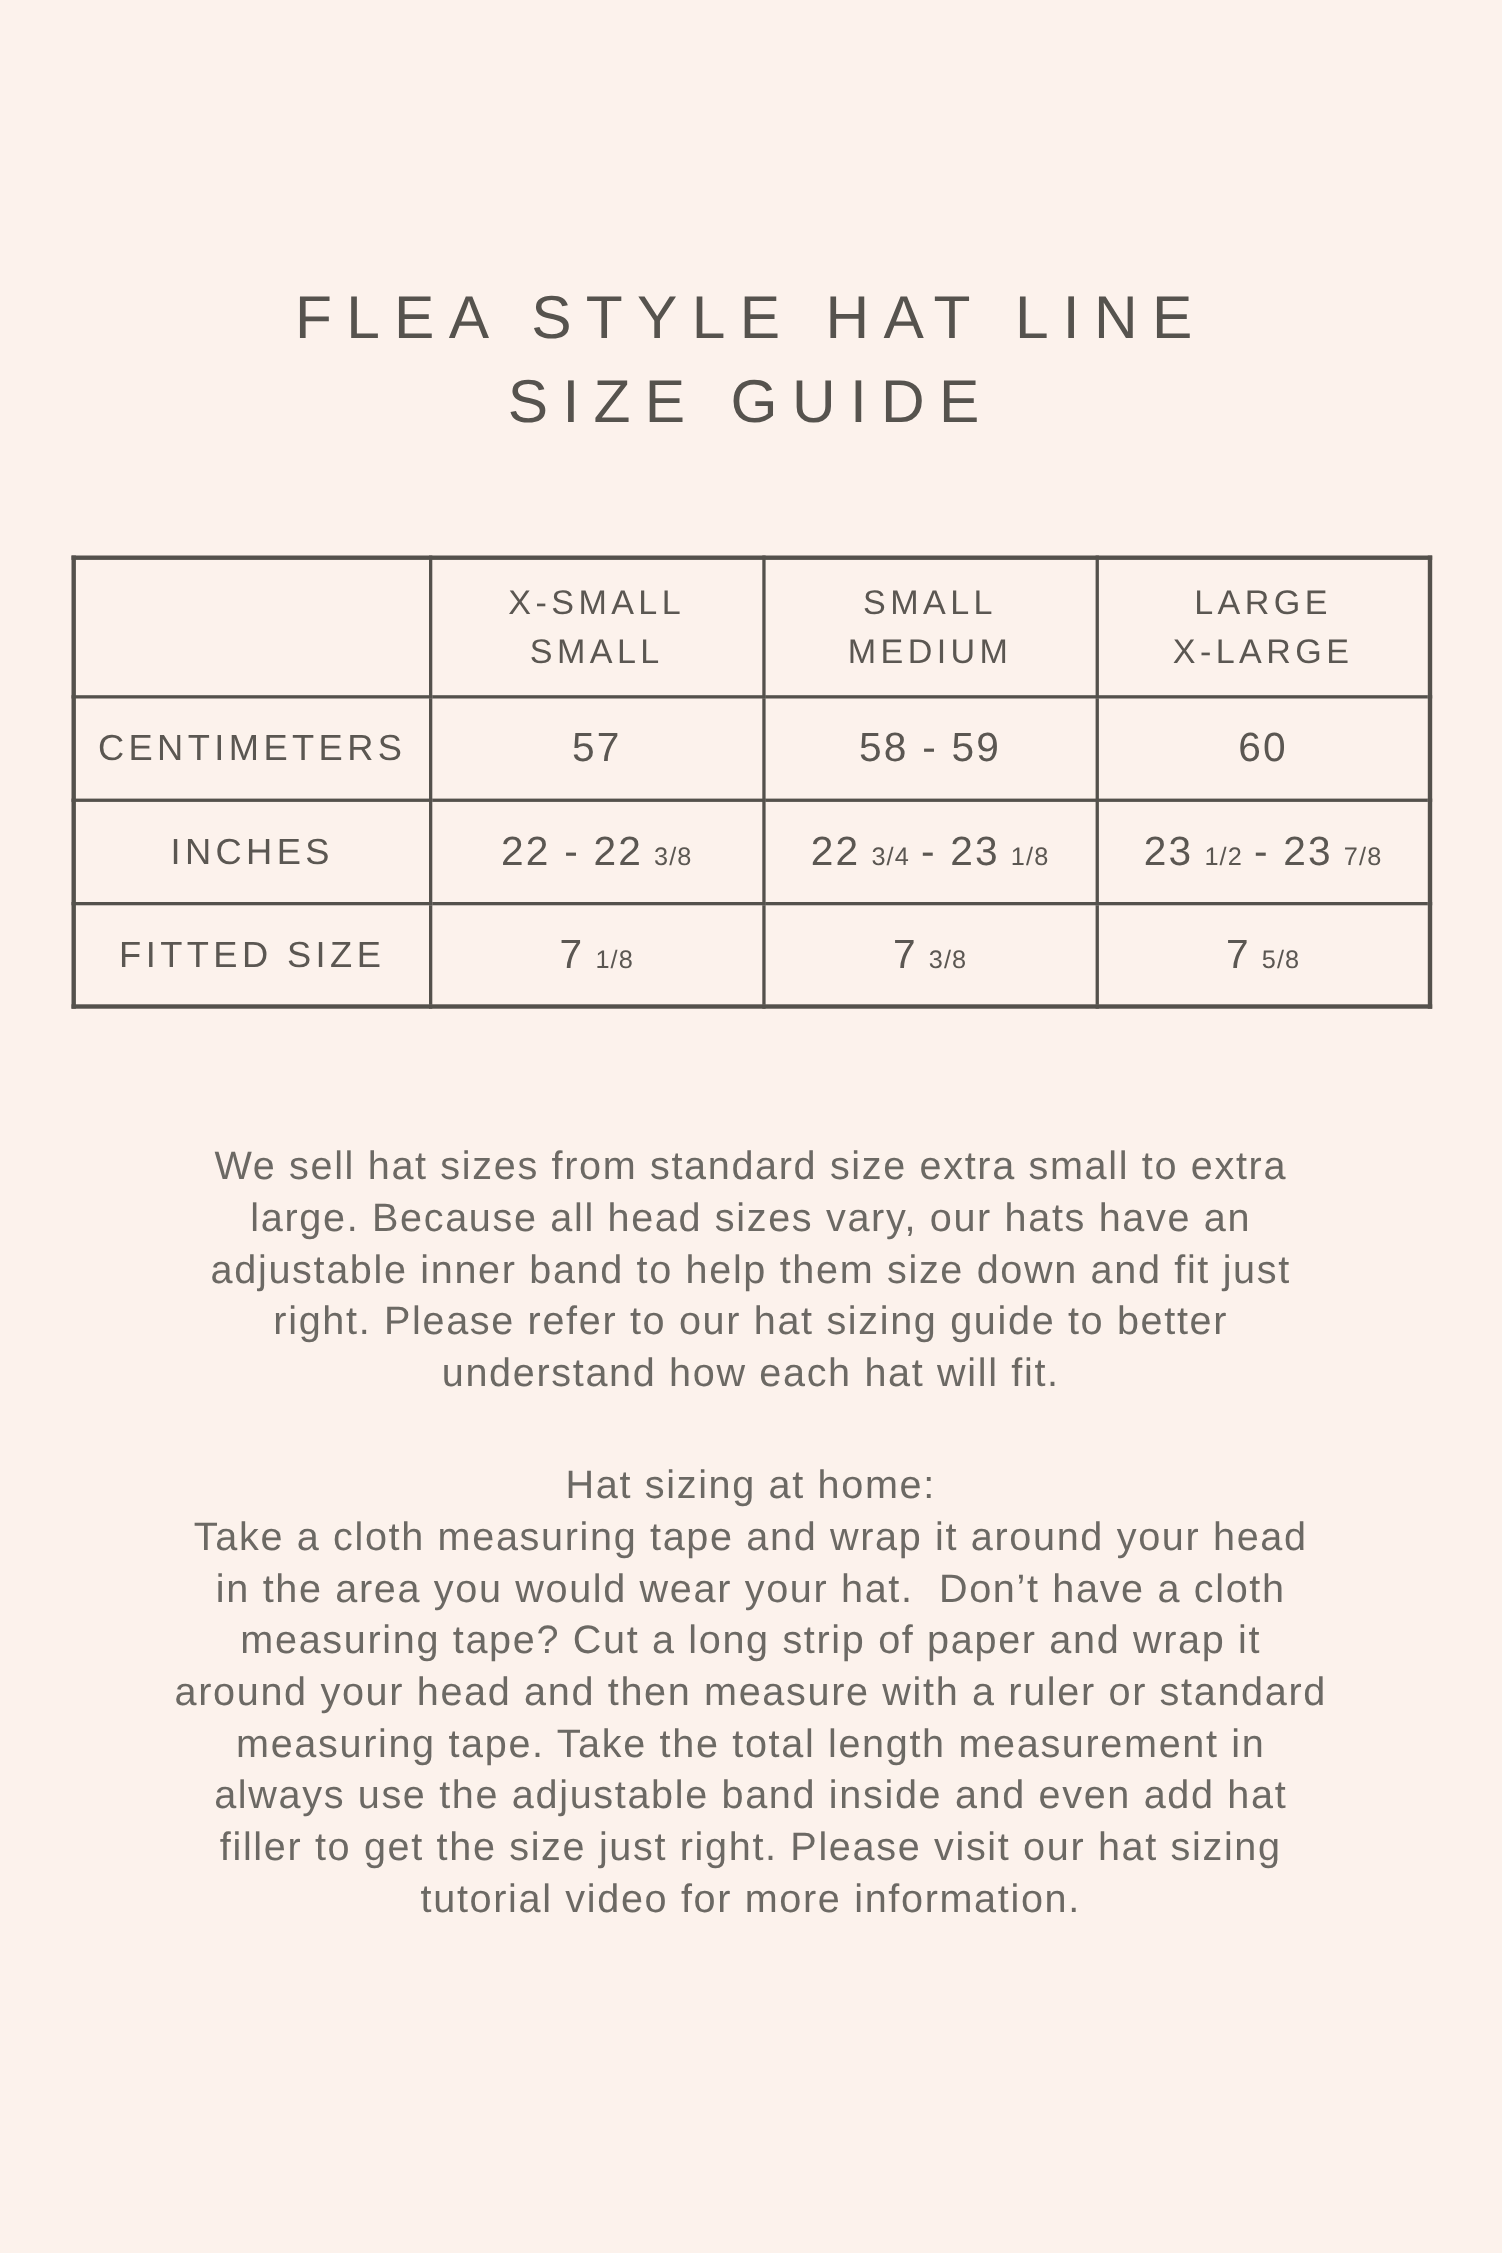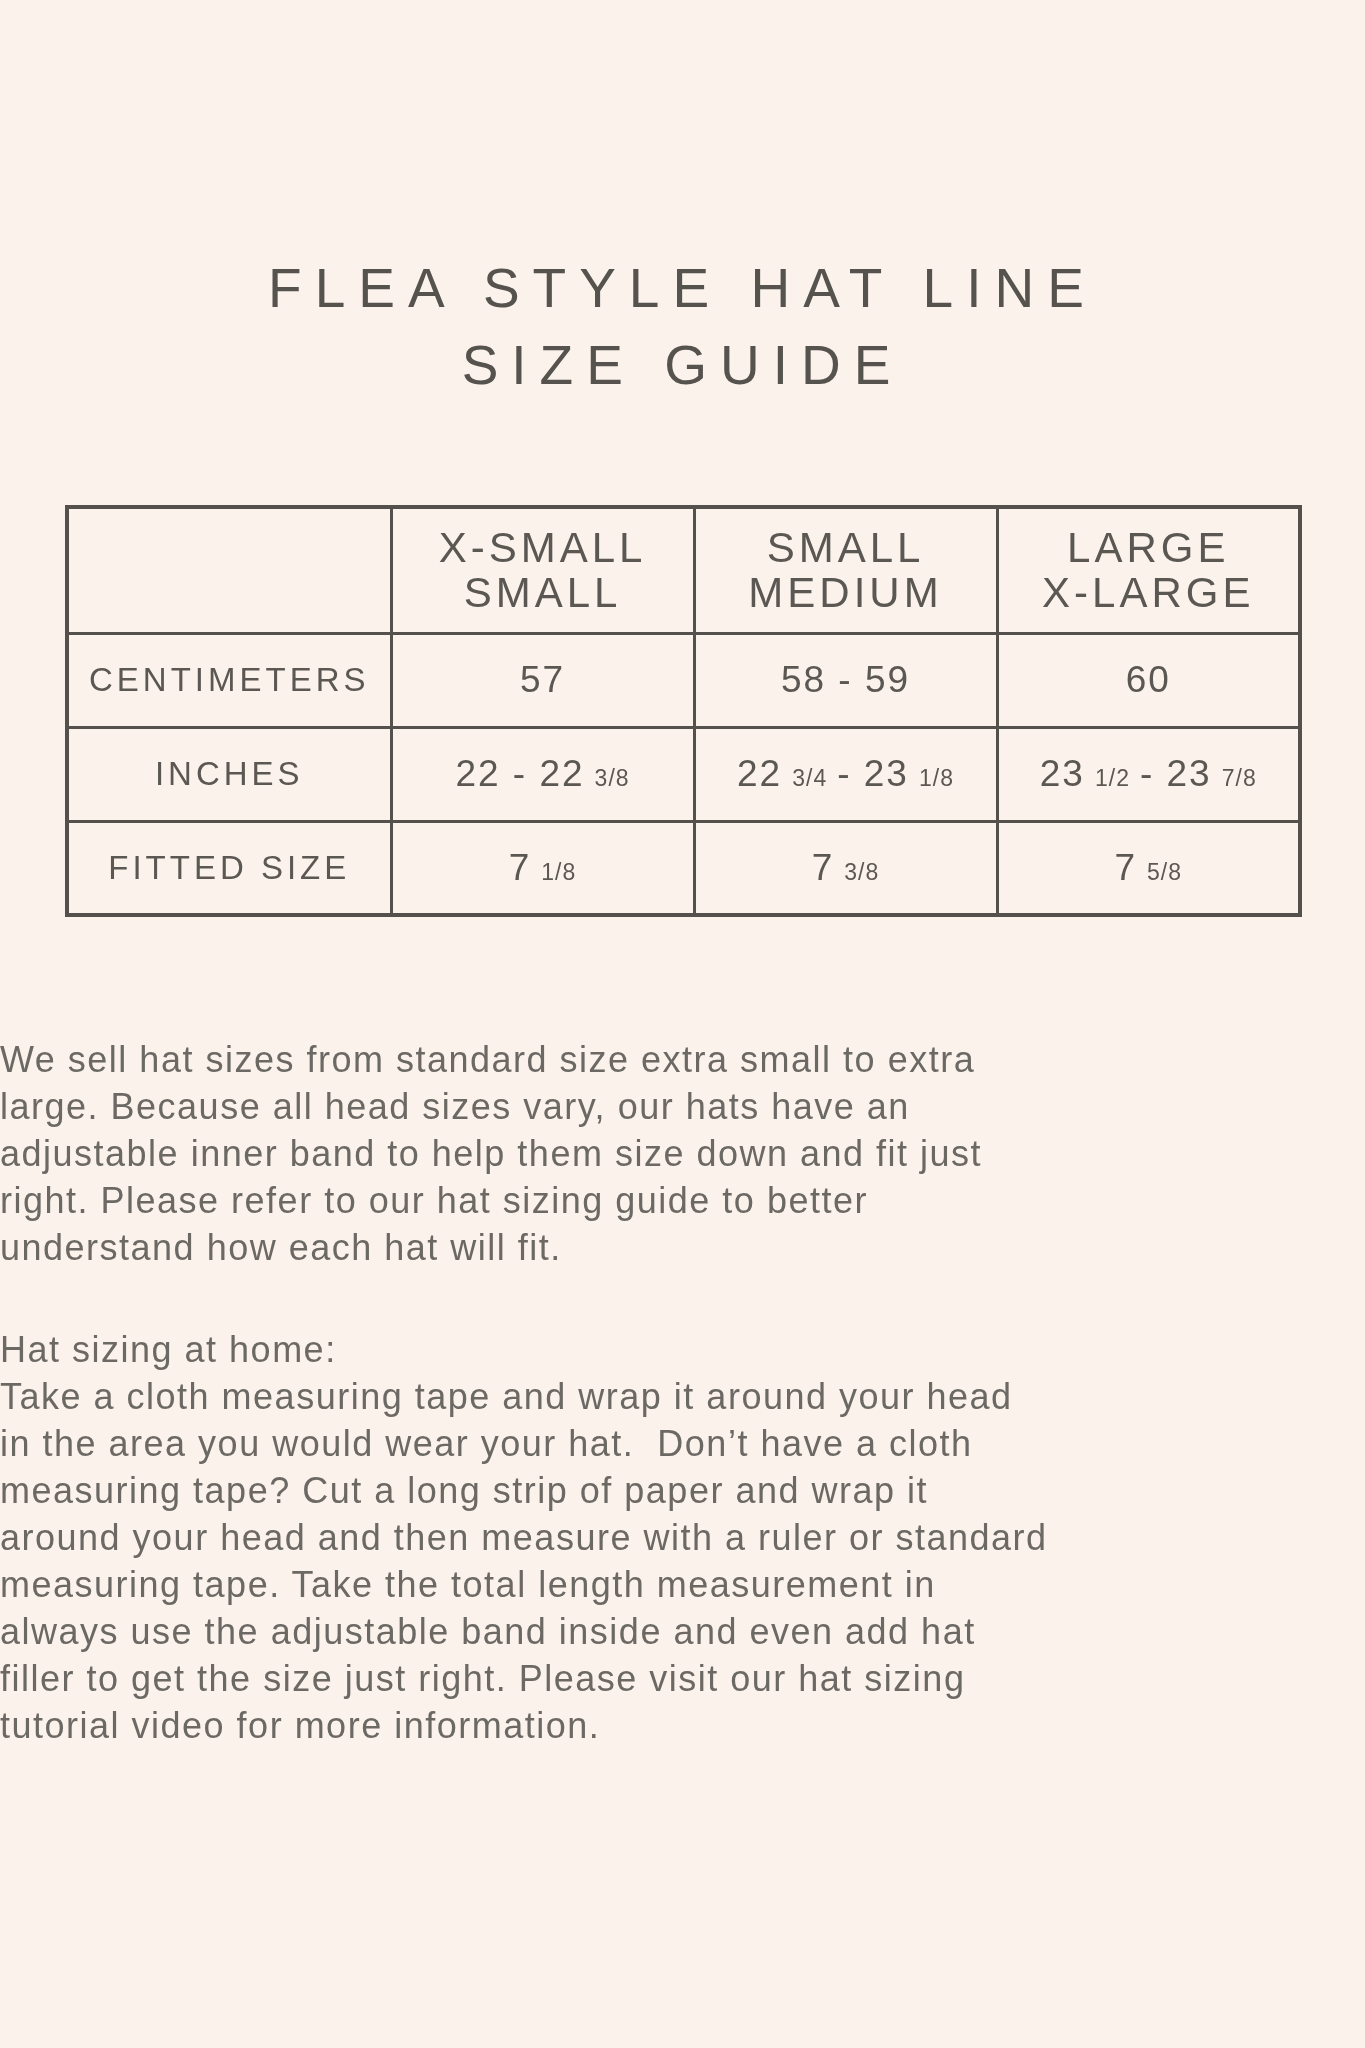--- a/index.html
+++ b/index.html
@@ -49,21 +49,21 @@
   table.size-table td{
     border: 3px solid var(--border);
     text-align: center;
     vertical-align: middle;
     font-weight: 400;
     padding: 0;
   }
   tr.head-row{ height: 126px; }
   tr.data-row{ height: 94px; }
   .col-head{
-    font-size: 42px;
+    font-size: 31px;
     letter-spacing: 4px;
     line-height: 45px;
   }
   .row-label{
     font-size: 33px;
     letter-spacing: 4px;
   }
   .cell-flex{
     display: flex;
     justify-content: center;
@@ -80,21 +80,21 @@
   }
   
   .para{
     position: absolute;
     left: 0;
     width: 100%;
     color: var(--body-text);
     font-size: 36px;
     line-height: 47px;
     letter-spacing: 1.5px;
-    text-align: left;
+    text-align: center;
   }
   .para .para-line{ white-space: pre; }
   .para.p1{ top: 1036px; }
   .para.p2{ top: 1326px; }
 </style>
 </head>
 <body>
 
 <div class="page">
 

